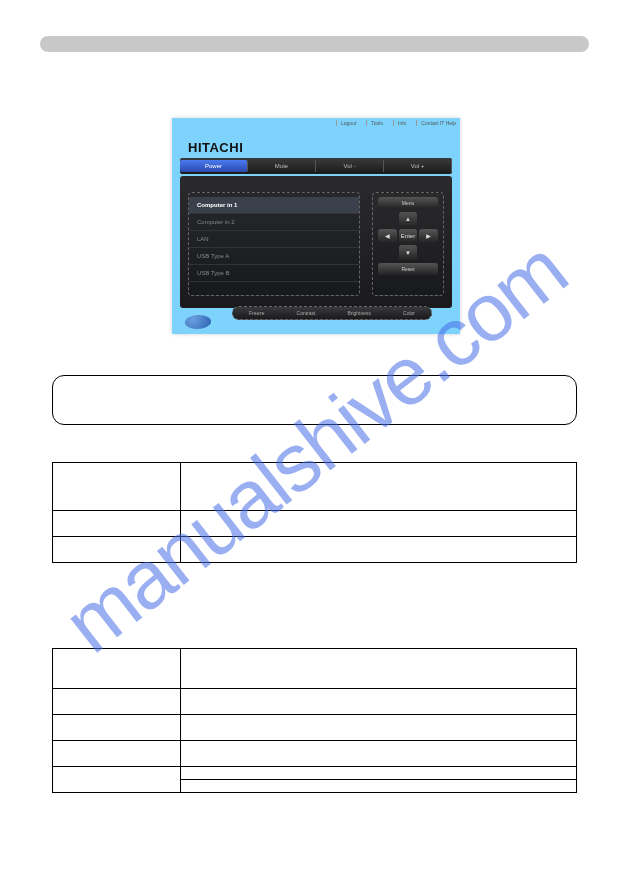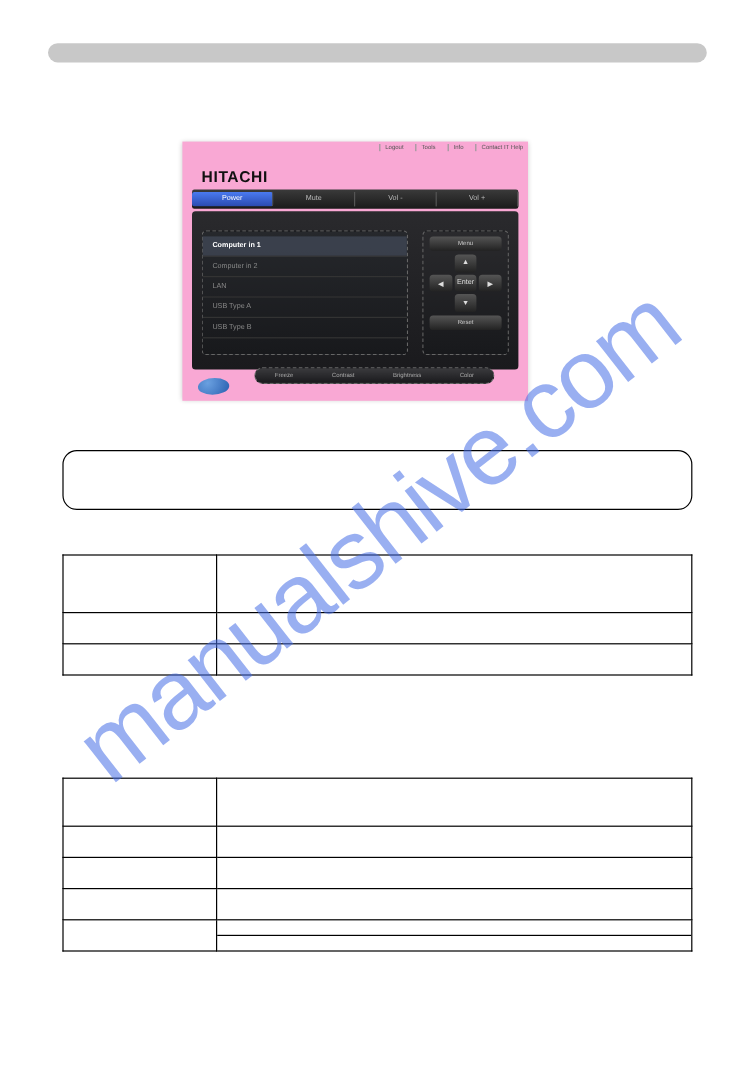--- a/index.html
+++ b/index.html
@@ -31,24 +31,24 @@
     white-space: nowrap;
     pointer-events: none;
     z-index: 50;
     letter-spacing: -2px;
   }
 
   
   .projector {
     position: absolute;
     top: 118px;
-    left: 152px;
+    left: 172px;
     width: 288px;
     height: 216px;
-    background: #f9a8d4;
+    background: #7dd3fc;
     box-shadow: 0 0 4px rgba(0,0,0,0.2);
   }
   .proj-top-links {
     position: absolute;
     top: 2px;
     right: 4px;
     font-size: 5px;
     color: #555;
     display: flex;
     gap: 10px;

